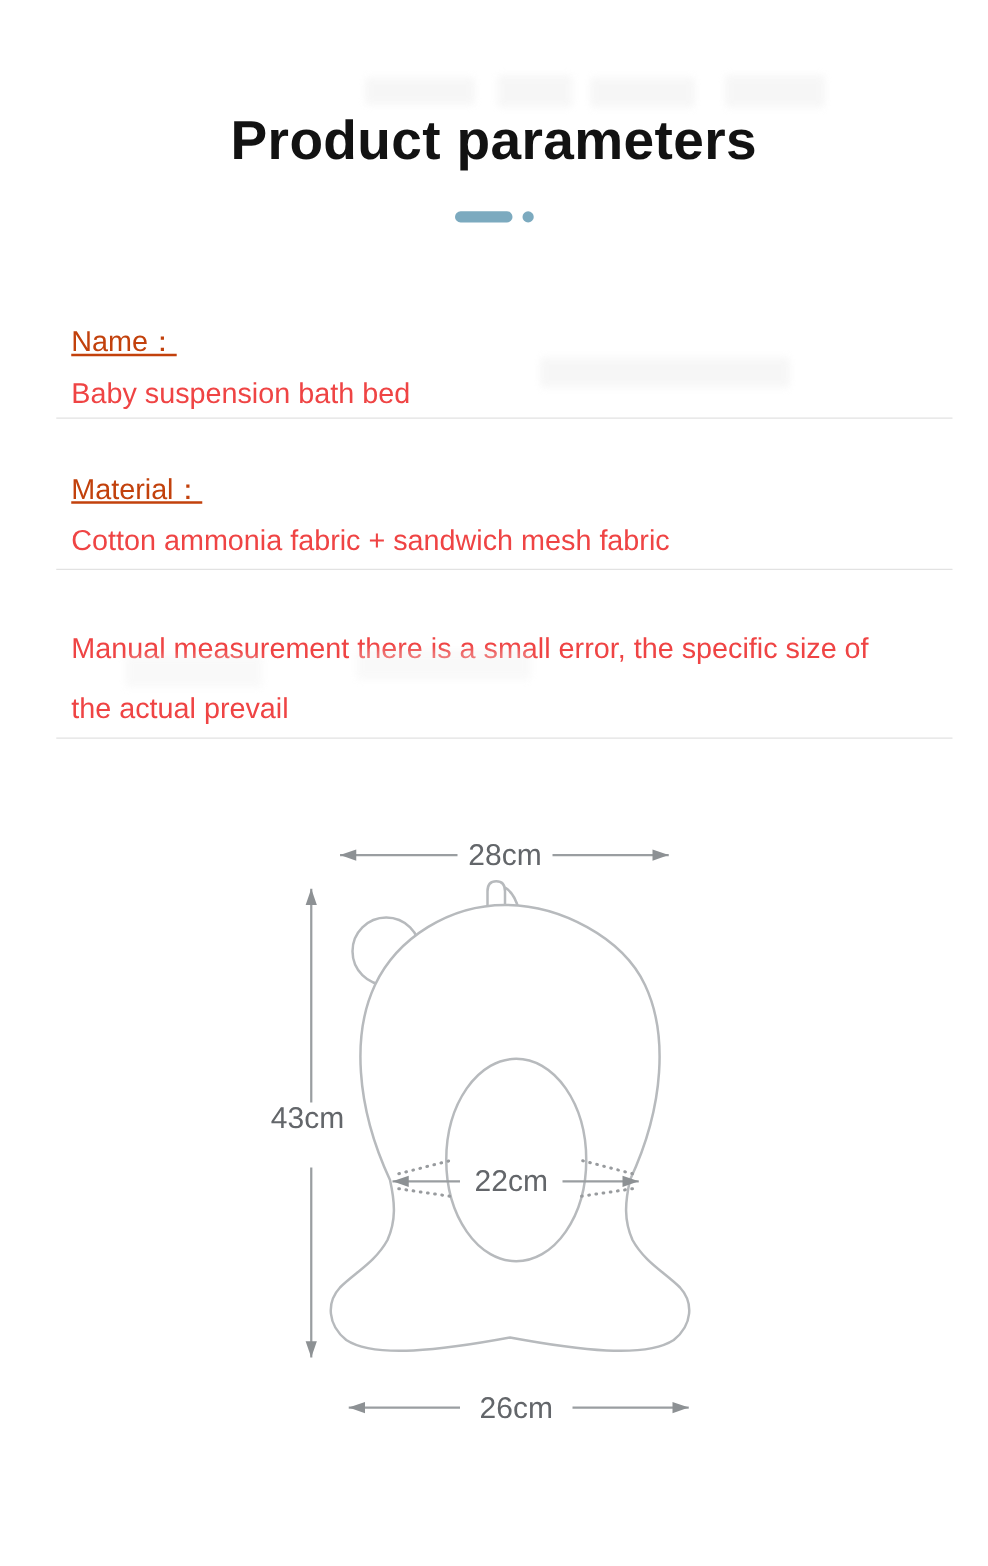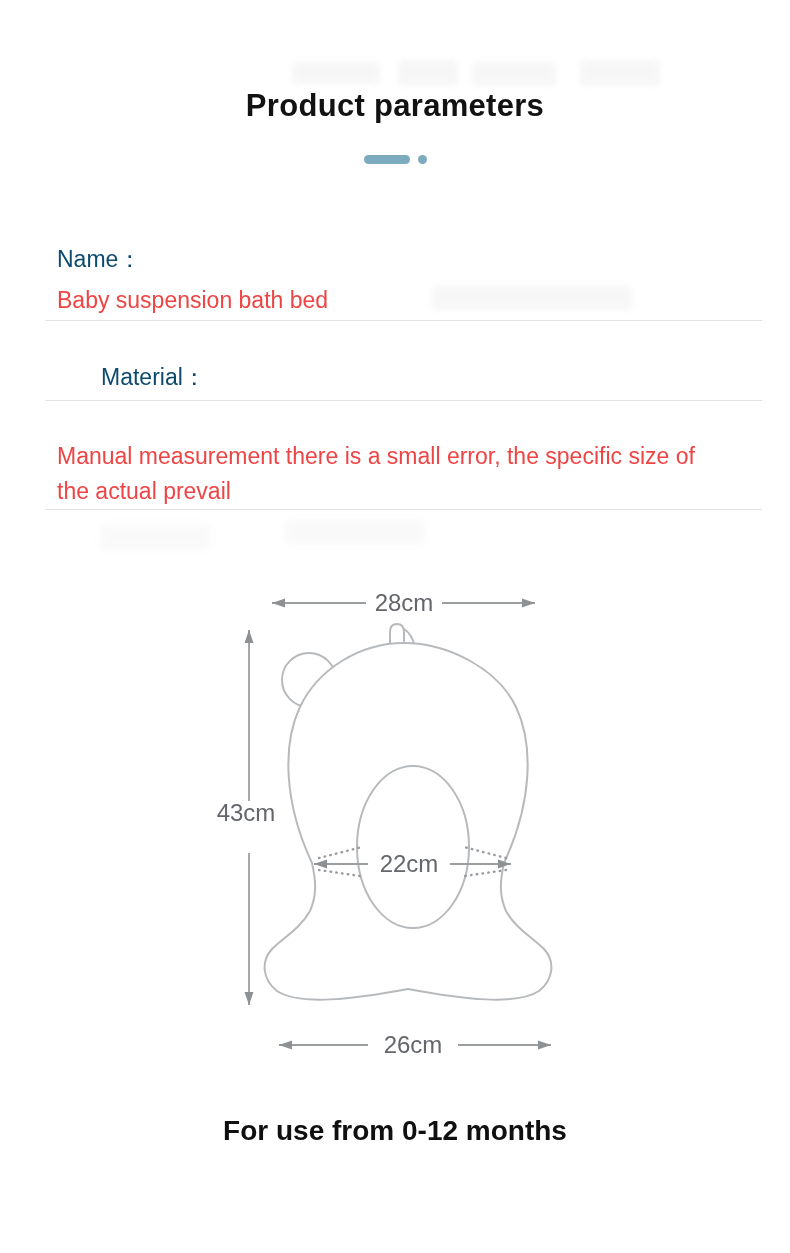--- a/index.html
+++ b/index.html
@@ -9,43 +9,43 @@
     font-family: "Liberation Sans", sans-serif;
     color: #141414;
     position: relative;
     overflow: hidden;
   }
 
   
   .page-title {
     margin: 0; padding-top: 88px;
     text-align: center;
-    font-size: 31px; font-weight: 700;
+    font-size: 44px; font-weight: 700;
     letter-spacing: 0.3px;
     color: #121212;
   }
   .accent {
     display: flex; justify-content: center; align-items: center;
     gap: 8px; margin-top: 31px; height: 9px;
   }
   .accent .dash { width: 46px; height: 9px; border-radius: 5px; background: #7caabf; }
   .accent .dot  { width: 9px;  height: 9px; border-radius: 50%;  background: #7caabf; }
 
   
   .specs { margin: 81px 28px 0 57px; font-size: 23px; }
-  .spec-label { line-height: 28px; color: #0c4a6e; }
+  .spec-label { line-height: 28px; color: #c2410c; text-decoration: underline; }
   .spec-value { margin-top: 13px; line-height: 28px; color: #ef4444; }
-  .spec-value.multiline { line-height: 35px; max-width: 665px; margin-top: 38px; }
+  .spec-value.multiline { line-height: 48px; max-width: 665px; margin-top: 38px; }
   hr.divider {
     border: none; border-top: 1px solid #e2e2e2;
     margin: 6px 0 0 -12px;
   }
   hr.divider.d2 { margin-top: 9px; }
   hr.divider.d3 { margin-top: 0; }
-  .spec.s2 .spec-label { margin-top: 42px; margin-left: 44px; }
+  .spec.s2 .spec-label { margin-top: 42px; }
   .spec.s3 .spec-label { margin-top: 11px; }
 
   
   figure.diagram { margin: 63px 0 0 16px; position: relative; height: 510px; }
   figure.diagram svg { display: block; }
   svg text {
     font-family: "Liberation Sans", sans-serif;
     font-size: 24px; fill: #63666a;
   }
 
@@ -89,20 +89,21 @@
   <main class="specs">
 
     <section class="spec s1">
       <div class="spec-label">Name：</div>
       <div class="spec-value">Baby suspension bath bed</div>
     </section>
     <hr class="divider d1">
 
     <section class="spec s2">
       <div class="spec-label">Material：</div>
+      <div class="spec-value">Cotton ammonia fabric + sandwich mesh fabric</div>
     </section>
     <hr class="divider d2">
 
     <section class="spec s3">
       <div class="spec-value multiline">Manual measurement there is a small error, the specific size of the actual prevail</div>
     </section>
     <hr class="divider d3">
 
   </main>
 
@@ -165,15 +166,14 @@
         <line x1="263" y1="472" x2="352" y2="472"></line>
         <line x1="442" y1="472" x2="535" y2="472"></line>
       </g>
       <polygon fill="#8d9194" points="263,472 276,467.5 276,476.5"></polygon>
       <polygon fill="#8d9194" points="535,472 522,467.5 522,476.5"></polygon>
       <text x="397" y="480" text-anchor="middle">26cm</text>
 
     </svg>
   </figure>
 
-  <div class="usage-note">For use from 0-12 months</div>
 
 </div>
 
 </body></html>

